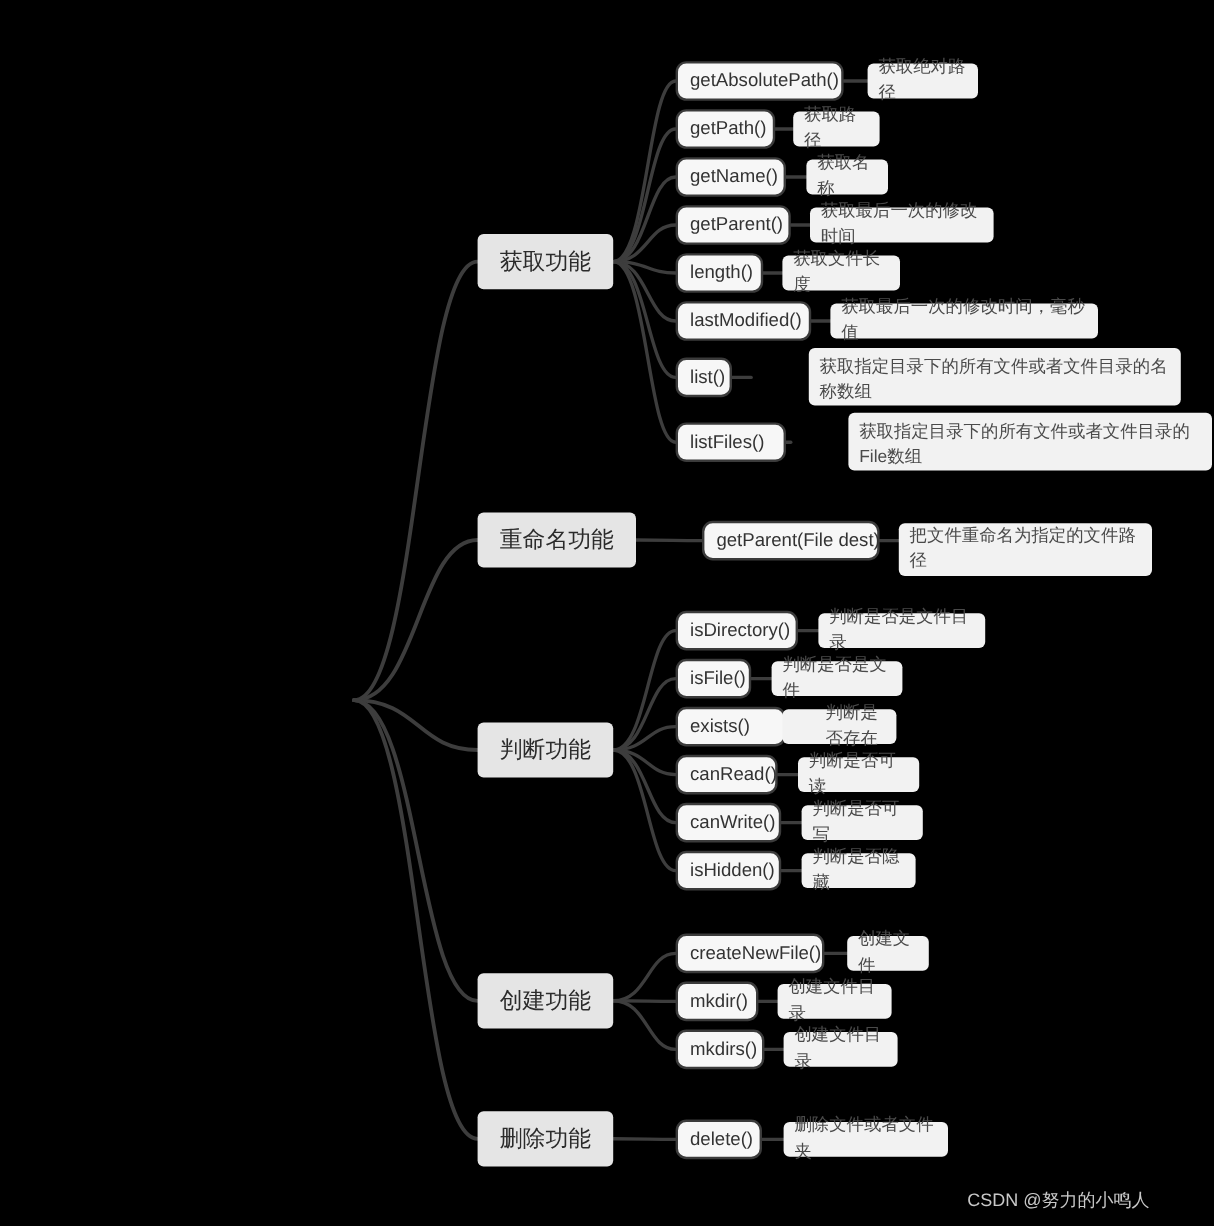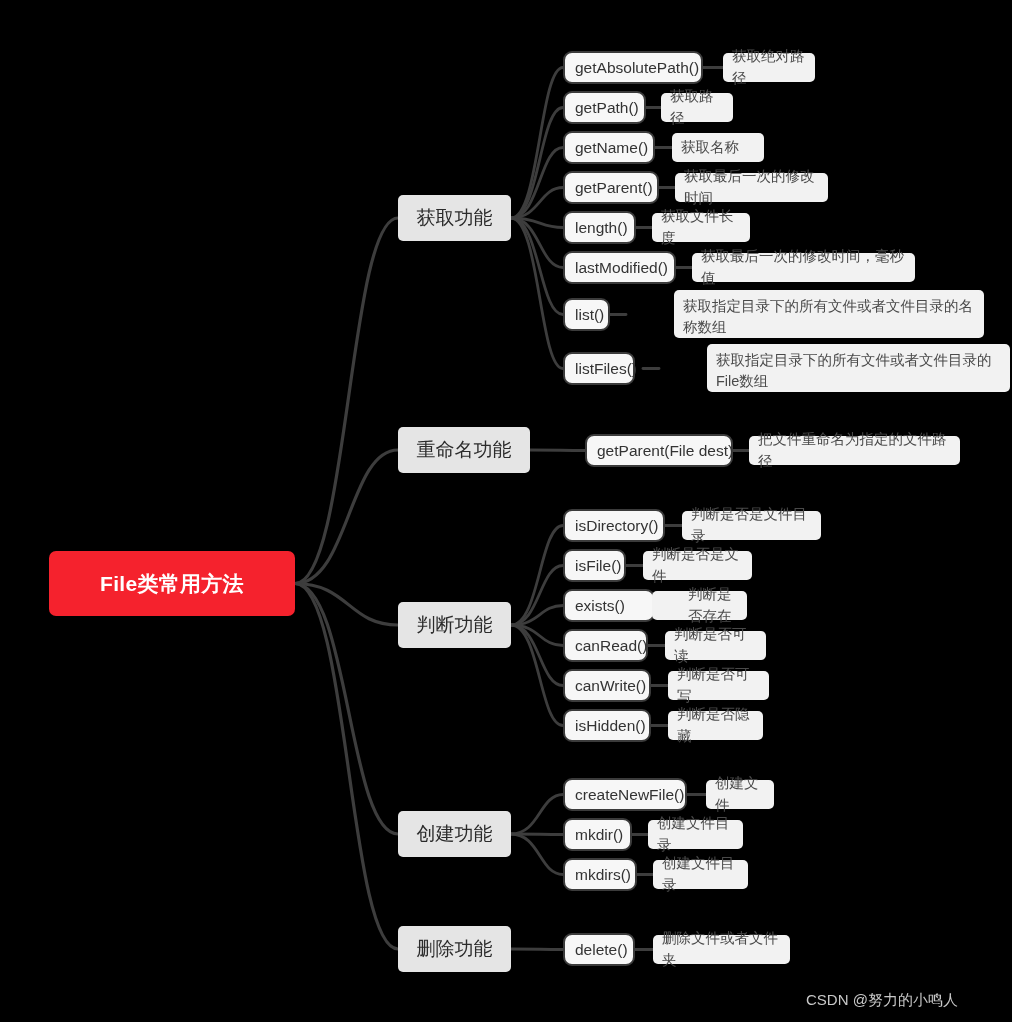--- a/index.html
+++ b/index.html
@@ -130,44 +130,41 @@
       <path d="M 687 794.5 L 706 794.5" stroke="#3d3d3d" stroke-width="2.8" fill="none" stroke-linecap="round"></path>
       <path d="M 511 834 C 539.6 834, 539.6 834.5, 563 834.5" stroke="#3d3d3d" stroke-width="2.8" fill="none" stroke-linecap="round"></path>
       <path d="M 632 834.5 L 648 834.5" stroke="#3d3d3d" stroke-width="2.8" fill="none" stroke-linecap="round"></path>
       <path d="M 511 834 C 539.6 834, 539.6 874.5, 563 874.5" stroke="#3d3d3d" stroke-width="2.8" fill="none" stroke-linecap="round"></path>
       <path d="M 637 874.5 L 653 874.5" stroke="#3d3d3d" stroke-width="2.8" fill="none" stroke-linecap="round"></path>
       <path d="M 295 583.5 C 348.56 583.5, 348.56 949, 398 949" stroke="#3d3d3d" stroke-width="3.2" fill="none" stroke-linecap="round"></path>
       <path d="M 511 949 C 539.6 949, 539.6 949.5, 563 949.5" stroke="#3d3d3d" stroke-width="2.8" fill="none" stroke-linecap="round"></path>
       <path d="M 635 949.5 L 653 949.5" stroke="#3d3d3d" stroke-width="2.8" fill="none" stroke-linecap="round"></path>
     </svg>
 
-  <div class="node root-node" id="root-node" style="left: 49px; top: 551px; width: 246px; height: 65px;">
-    <span>File类常用方法</span>
-  </div>
 
   <div id="nodes-layer">
       <div class="node branch-node" style="left: 398px; top: 195px; width: 113px; height: 46px;">
         <span>获取功能</span>
       </div>
       <div class="node method-node" style="left: 563px; top: 51px; width: 140px; height: 33px;">
         <span>getAbsolutePath()</span>
       </div>
       <div class="node desc-node" style="left: 723px; top: 53px; width: 92px; height: 29px;">
         <span>获取绝对路径</span>
       </div>
       <div class="node method-node" style="left: 563px; top: 91px; width: 83px; height: 33px;">
         <span>getPath()</span>
       </div>
       <div class="node desc-node" style="left: 661px; top: 93px; width: 72px; height: 29px;">
         <span>获取路径</span>
       </div>
       <div class="node method-node" style="left: 563px; top: 131px; width: 92px; height: 33px;">
         <span>getName()</span>
       </div>
-      <div class="node desc-node" style="left: 672px; top: 133px; width: 92px; height: 29px;">
+      <div class="node desc-node" style="left: 672px; top: 133px; width: 68px; height: 29px;">
         <span>获取名称</span>
       </div>
       <div class="node method-node" style="left: 563px; top: 171px; width: 96px; height: 33px;">
         <span>getParent()</span>
       </div>
       <div class="node desc-node" style="left: 675px; top: 173px; width: 153px; height: 29px;">
         <span>获取最后一次的修改时间</span>
       </div>
       <div class="node method-node" style="left: 563px; top: 211px; width: 73px; height: 33px;">
         <span>length()</span>
@@ -180,33 +177,33 @@
       </div>
       <div class="node desc-node" style="left: 692px; top: 253px; width: 223px; height: 29px;">
         <span>获取最后一次的修改时间，毫秒值</span>
       </div>
       <div class="node method-node" style="left: 563px; top: 298px; width: 47px; height: 33px;">
         <span>list()</span>
       </div>
       <div class="node desc-node two-line" style="left: 626px; top: 290px; width: 310px; height: 48px;">
         <span>获取指定目录下的所有文件或者文件目录的名称数组</span>
       </div>
-      <div class="node method-node" style="left: 563px; top: 352px; width: 72px; height: 33px;">
+      <div class="node method-node" style="left: 563px; top: 352px; width: 92px; height: 33px;">
         <span>listFiles()</span>
       </div>
       <div class="node desc-node two-line" style="left: 659px; top: 344px; width: 303px; height: 48px;">
         <span>获取指定目录下的所有文件或者文件目录的File数组</span>
       </div>
       <div class="node branch-node" style="left: 398px; top: 427px; width: 132px; height: 46px;">
         <span>重命名功能</span>
       </div>
       <div class="node method-node" style="left: 585px; top: 434px; width: 148px; height: 33px;">
         <span>getParent(File dest)</span>
       </div>
-      <div class="node desc-node" style="left: 749px; top: 436px; width: 211px; height: 29px;">
+      <div class="node desc-node" style="left: 749px; top: 436px; width: 211px; height: 44px;">
         <span>把文件重命名为指定的文件路径</span>
       </div>
       <div class="node branch-node" style="left: 398px; top: 602px; width: 113px; height: 46px;">
         <span>判断功能</span>
       </div>
       <div class="node method-node" style="left: 563px; top: 509px; width: 102px; height: 33px;">
         <span>isDirectory()</span>
       </div>
       <div class="node desc-node" style="left: 682px; top: 511px; width: 139px; height: 29px;">
         <span>判断是否是文件目录</span>

